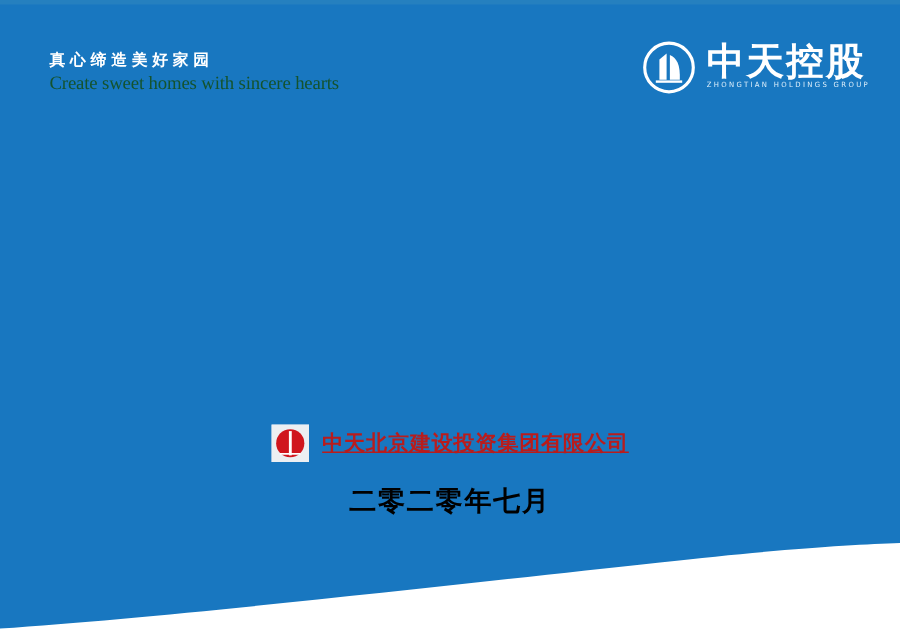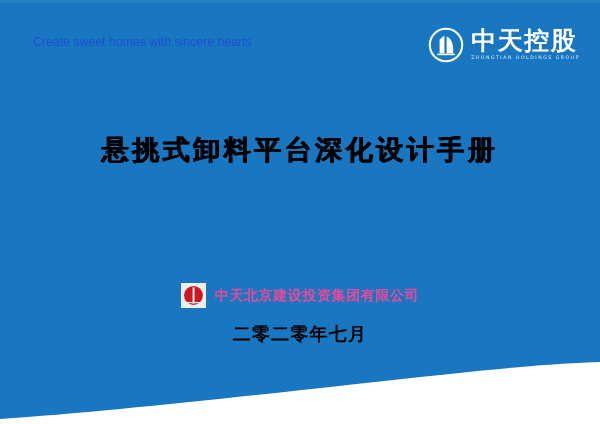--- a/index.html
+++ b/index.html
@@ -53,23 +53,23 @@
     line-height: 13px;
     font-weight: 700;
     white-space: nowrap;
     color: #ffffff;
   }
   .tagline-en {
     font-size: 12.5px;
     line-height: 15px;
     letter-spacing: -0.1px;
     white-space: nowrap;
-    color: #1d4ed8;
+    color: #14532d;
     margin-top: 1px;
-    font-family: Liberation Sans, sans-serif;
+    font-family: Liberation Serif, serif;
   }
 
   
   .brand {
     position: absolute;
     right: 20px;
     top: 27px;
     display: flex;
     align-items: center;
     gap: 7px;
@@ -139,24 +139,25 @@
     width: 25px;
     height: 25px;
     flex: 0 0 25px;
     background: #e9eef3;
     position: relative;
     display: block;
   }
   .org-name {
     font-size: 14px;
     font-weight: 700;
-    color: #ec4899;
+    color: #b91c1c;
     letter-spacing: 0.6px;
     white-space: nowrap;
     font-family: "DejaVu Sans", "Liberation Sans", sans-serif;
+    text-decoration: underline;
   }
   .org-date {
     margin-top: 14px;
     text-align: center;
     font-size: 18px;
     font-weight: 700;
     color: #000000;
     letter-spacing: 1.2px;
     white-space: nowrap;
     font-family: "DejaVu Sans", "Liberation Sans", sans-serif;
@@ -169,40 +170,40 @@
 
   <svg class="bg-layer" viewBox="0 0 600 424" preserveAspectRatio="none" aria-hidden="true">
     <rect x="0" y="0" width="600" height="424" fill="#1877c0"></rect>
     <path d="M0,424 L0,419 C120,411 300,390 440,375 C520,366 570,363 600,362 L600,424 Z" fill="#ffffff"></path>
   </svg>
   <div class="bg-top-strip"></div>
 
   <div class="header">
 
     <div class="tagline">
+      <div class="tagline-cn">真心缔造美好家园</div>
       <div class="tagline-en">Create sweet homes with sincere hearts</div>
     </div>
 
     <div class="brand">
       <div class="brand-mark">
         <svg viewBox="0 0 36 36" width="36" height="36" aria-hidden="true">
           <circle cx="18" cy="18" r="16.2" fill="none" stroke="#ffffff" stroke-width="2.1"></circle>
           <path d="M11.6 26.2 L11.6 12.6 L16.4 8.6 L16.4 26.2 Z" fill="#ffffff"></path>
           <path d="M18.6 26.2 L18.6 9.6 C23.2 11.6 25.6 16.0 25.2 26.2 Z" fill="#ffffff"></path>
           <rect x="9.2" y="26.6" width="17.6" height="1.6" fill="#ffffff"></rect>
         </svg>
       </div>
       <div class="brand-text">
         <div class="brand-cn">中天控股</div>
         <div class="brand-en">ZHONGTIAN HOLDINGS GROUP</div>
       </div>
     </div>
   </div>
 
-  <div class="main-title">悬挑式卸料平台深化设计手册</div>
 
   <div class="footer-block">
     <div class="org-row">
       <span class="org-mark">
         <svg viewBox="0 0 25 25" width="25" height="25" aria-hidden="true">
           <rect x="0" y="0" width="25" height="25" fill="#eceff2"></rect>
           <circle cx="12.5" cy="12.5" r="9.4" fill="#d0161e"></circle>
           <rect x="11.6" y="4.4" width="1.9" height="16.2" fill="#ffffff"></rect>
           <path d="M7.0 19.0 L7.0 8.2 L10.6 5.6 L10.6 19.0 Z" fill="#ffffff" opacity="0.0"></path>
           <path d="M13.9 5.2 C18.3 7.0 20.2 11.3 19.6 19.0 L13.9 19.0 Z" fill="#ffffff" opacity="0.0"></path>

